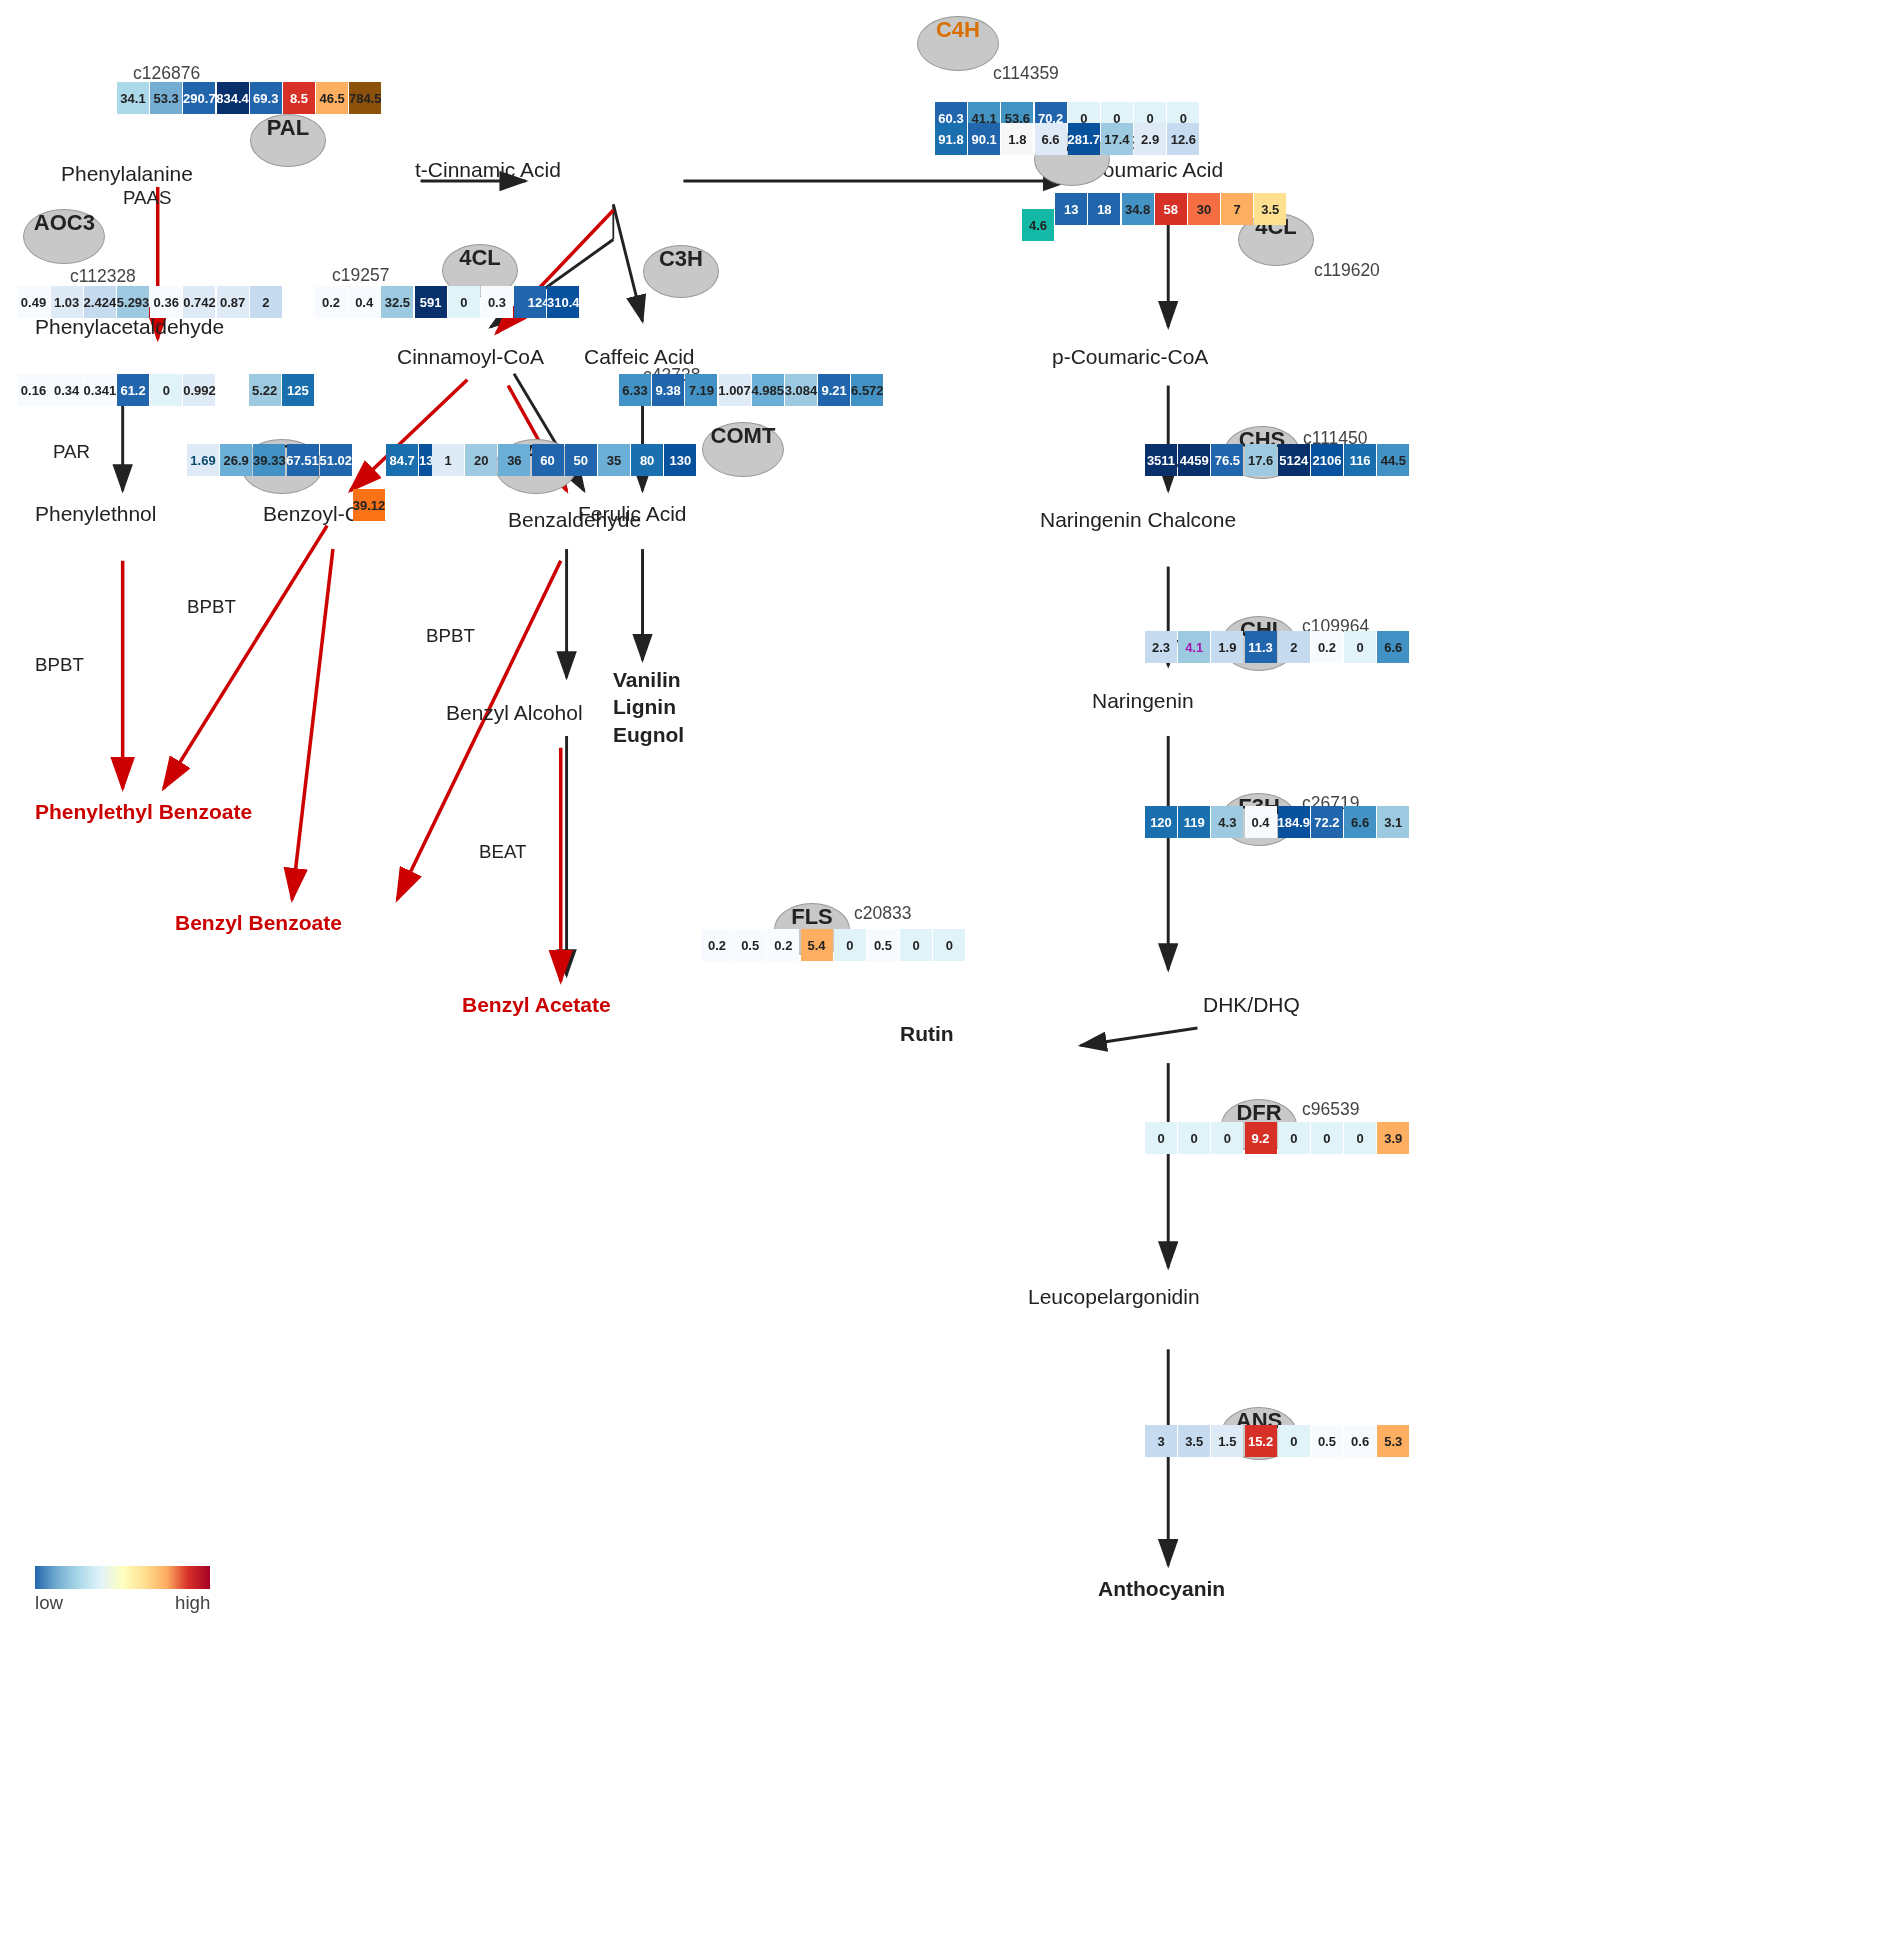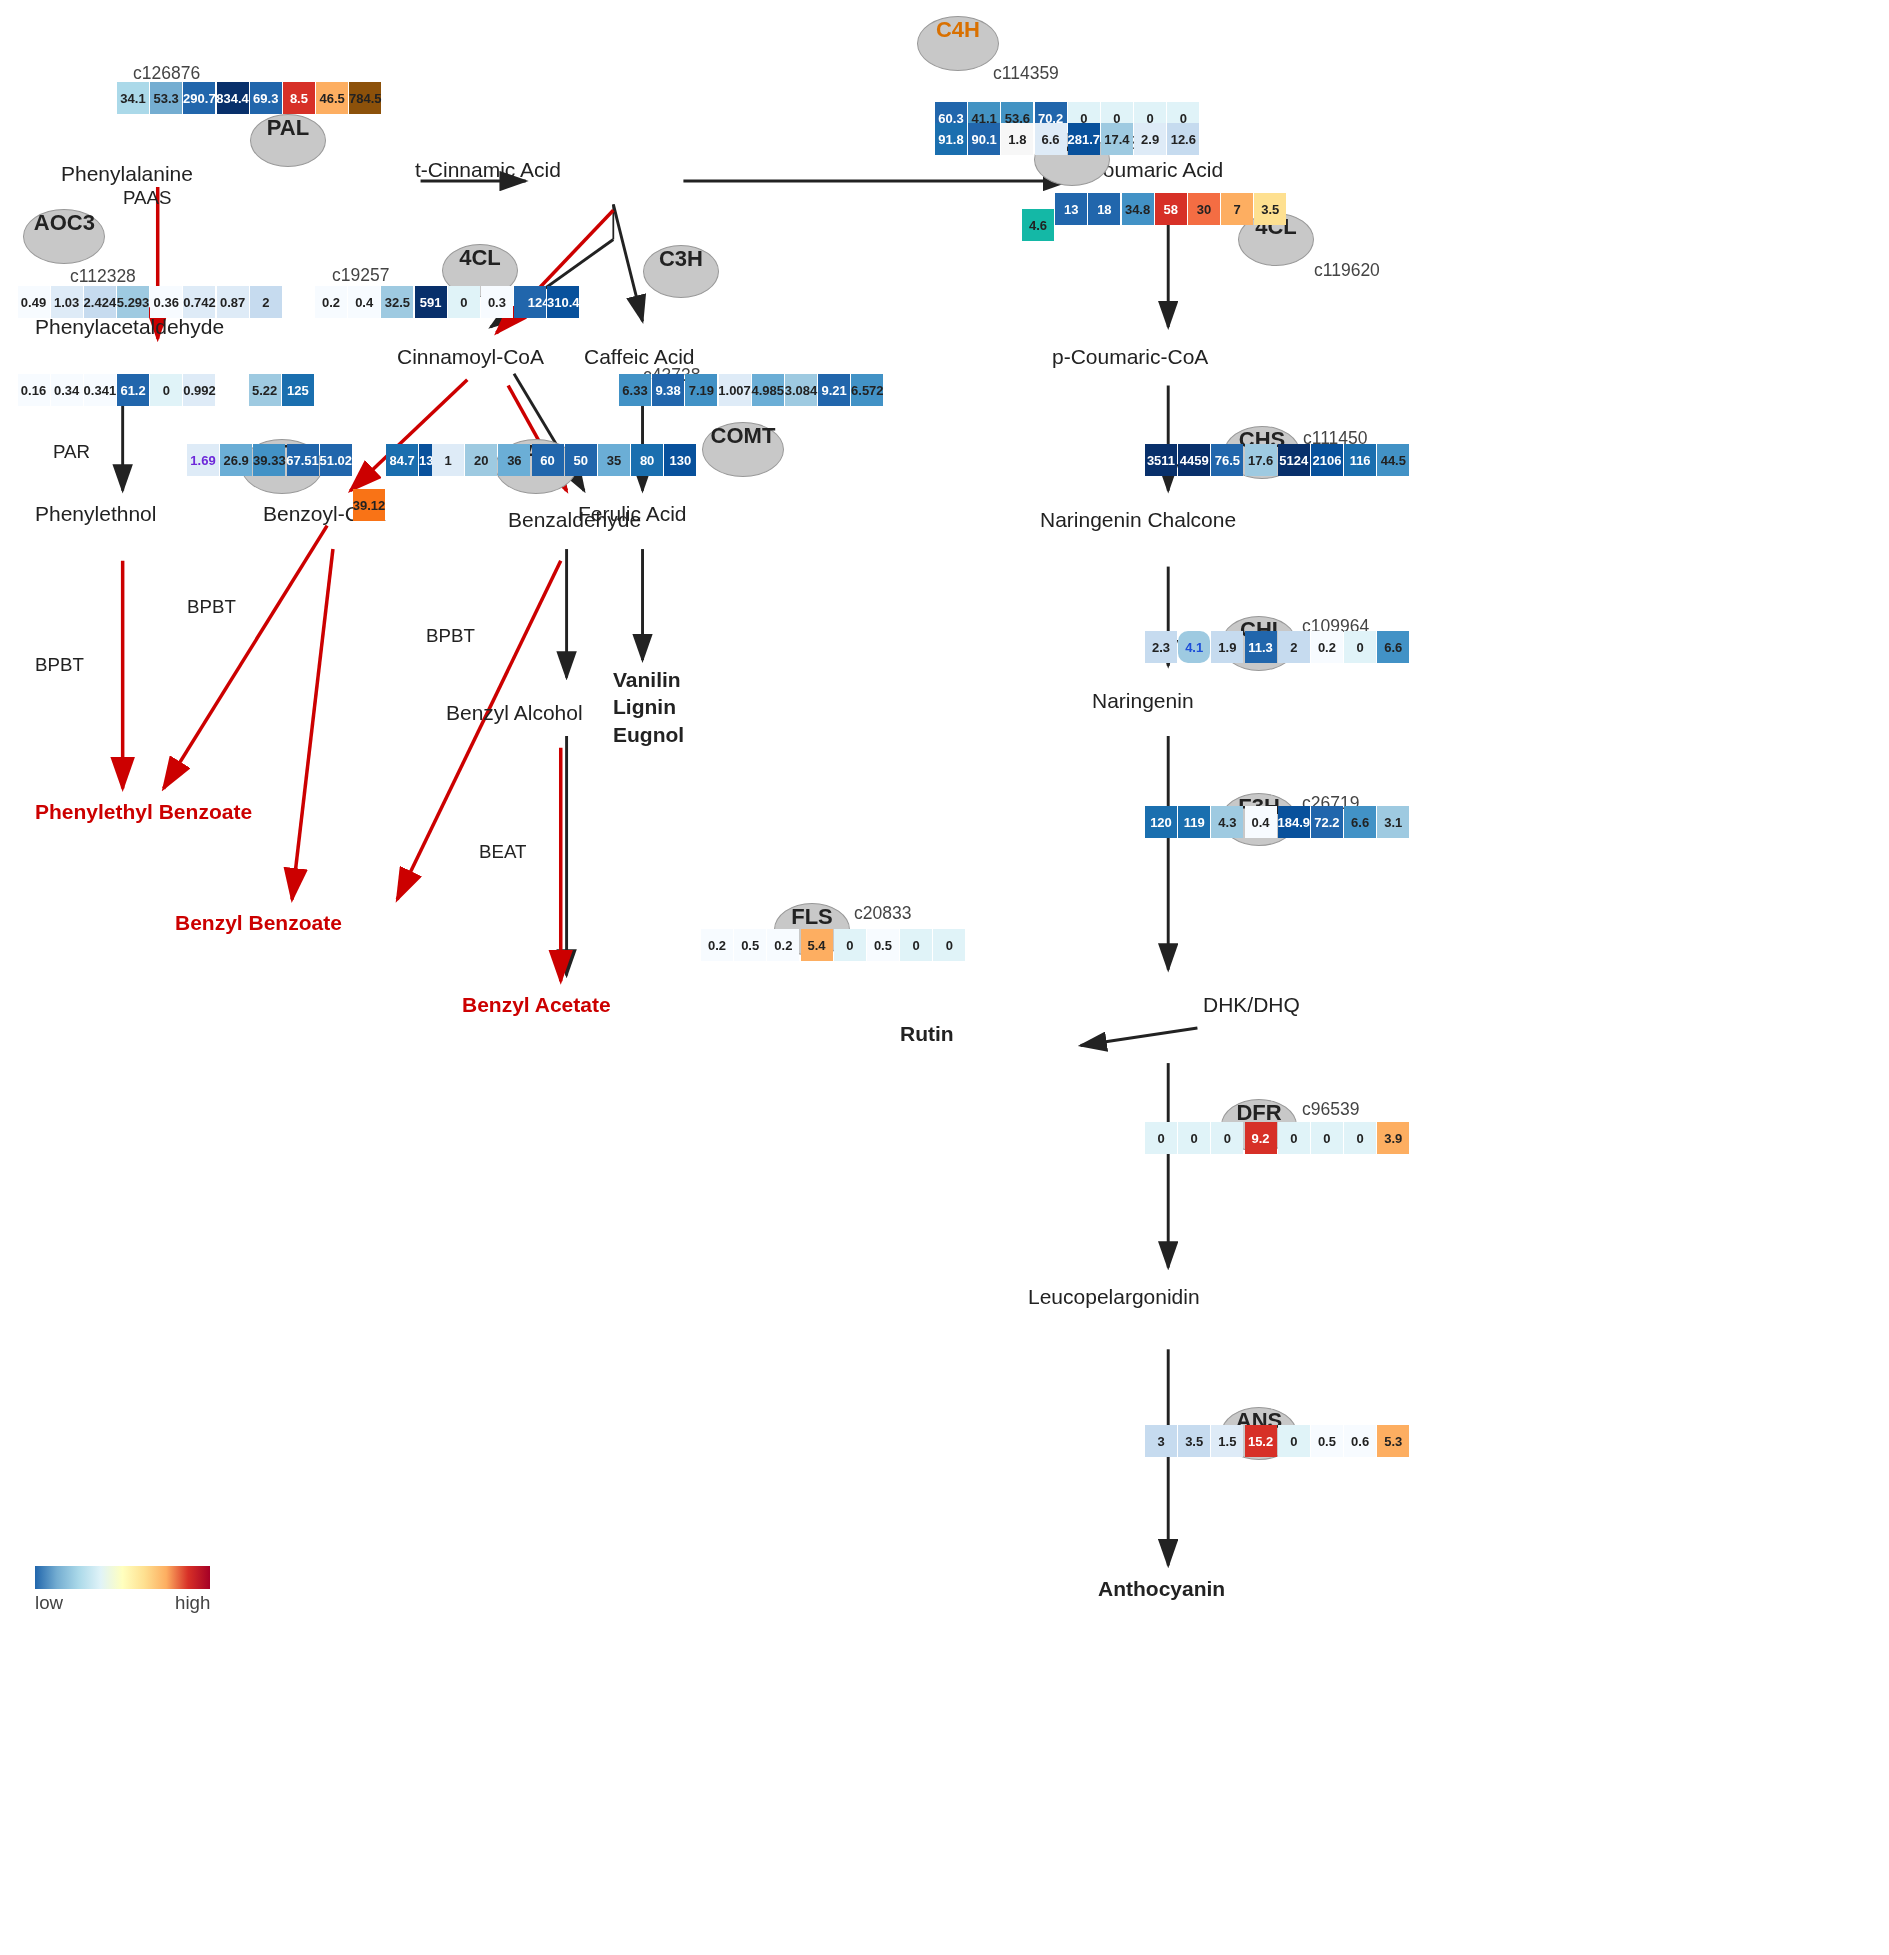--- a/index.html
+++ b/index.html
@@ -328,21 +328,21 @@
       <div class="heatmap-cell" style="background-color: rgb(247, 251, 255); color: rgb(34, 34, 34);">0.16</div>
       <div class="heatmap-cell" style="background-color: rgb(247, 251, 255); color: rgb(34, 34, 34);">0.34</div>
       <div class="heatmap-cell" style="background-color: rgb(247, 251, 255); color: rgb(34, 34, 34);">0.341</div>
       <div class="heatmap-cell" style="background-color: rgb(33, 102, 172); color: white;">61.2</div>
       <div class="heatmap-cell" style="background-color: rgb(224, 243, 248); color: rgb(34, 34, 34);">0</div>
       <div class="heatmap-cell" style="background-color: rgb(222, 235, 247); color: rgb(34, 34, 34);">0.992</div>
       <div class="heatmap-cell" style="background-color: rgb(158, 202, 225); color: rgb(34, 34, 34); margin-left: 32px;">5.22</div>
       <div class="heatmap-cell" style="background-color: rgb(26, 111, 175); color: white;">125</div>
     </div>
     <div class="heatmap-row" style="left: 187px; top: 444px;">
-      <div class="heatmap-cell" style="background-color: rgb(222, 235, 247); color: #6d28d9;">1.69</div>
+      <div class="heatmap-cell" style="background-color: rgb(222, 235, 247); color: #0c4a6e;">1.69</div>
       <div class="heatmap-cell" style="background-color: rgb(107, 174, 214); color: rgb(34, 34, 34);">26.9</div>
       <div class="heatmap-cell" style="background-color: rgb(66, 146, 198); color: rgb(34, 34, 34);">39.33</div>
       <div class="heatmap-cell" style="background-color: rgb(33, 102, 172); color: white;">67.51</div>
       <div class="heatmap-cell" style="background-color: rgb(33, 102, 172); color: white;">51.02</div>
       <div class="heatmap-cell" style="background-color: #f97316; color: rgb(34, 34, 34); margin-top: 45px;">39.12</div>
       <div class="heatmap-cell" style="background-color: rgb(26, 111, 175); color: white;">84.7</div>
       <div class="heatmap-cell" style="background-color: rgb(8, 81, 156); color: white;">136.3</div>
     </div>
     <div class="heatmap-row" style="left: 432px; top: 444px;">
       <div class="heatmap-cell" style="background-color: rgb(222, 235, 247); color: rgb(34, 34, 34);">1</div>
@@ -369,21 +369,21 @@
       <div class="heatmap-cell" style="background-color: rgb(8, 48, 107); color: white;">4459</div>
       <div class="heatmap-cell" style="background-color: rgb(33, 102, 172); color: white;">76.5</div>
       <div class="heatmap-cell" style="background-color: rgb(158, 202, 225); color: rgb(34, 34, 34);">17.6</div>
       <div class="heatmap-cell" style="background-color: rgb(8, 48, 107); color: white;">5124</div>
       <div class="heatmap-cell" style="background-color: rgb(8, 81, 156); color: white;">2106</div>
       <div class="heatmap-cell" style="background-color: rgb(26, 111, 175); color: white;">116</div>
       <div class="heatmap-cell" style="background-color: rgb(66, 146, 198); color: rgb(34, 34, 34);">44.5</div>
     </div>
     <div class="heatmap-row" style="left: 1145px; top: 631px;">
       <div class="heatmap-cell" style="background-color: rgb(198, 219, 239); color: rgb(34, 34, 34);">2.3</div>
-      <div class="heatmap-cell" style="background-color: rgb(158, 202, 225); color: #1d4ed8; border-radius: 10px;">4.1</div>
+      <div class="heatmap-cell" style="background-color: rgb(158, 202, 225); color: #a21caf;">4.1</div>
       <div class="heatmap-cell" style="background-color: rgb(198, 219, 239); color: rgb(34, 34, 34);">1.9</div>
       <div class="heatmap-cell" style="background-color: rgb(33, 102, 172); color: white;">11.3</div>
       <div class="heatmap-cell" style="background-color: rgb(198, 219, 239); color: rgb(34, 34, 34);">2</div>
       <div class="heatmap-cell" style="background-color: rgb(247, 251, 255); color: rgb(34, 34, 34);">0.2</div>
       <div class="heatmap-cell" style="background-color: rgb(224, 243, 248); color: rgb(34, 34, 34);">0</div>
       <div class="heatmap-cell" style="background-color: rgb(66, 146, 198); color: rgb(34, 34, 34);">6.6</div>
     </div>
     <div class="heatmap-row" style="left: 1145px; top: 806px;">
       <div class="heatmap-cell" style="background-color: rgb(26, 111, 175); color: white;">120</div>
       <div class="heatmap-cell" style="background-color: rgb(26, 111, 175); color: white;">119</div>

